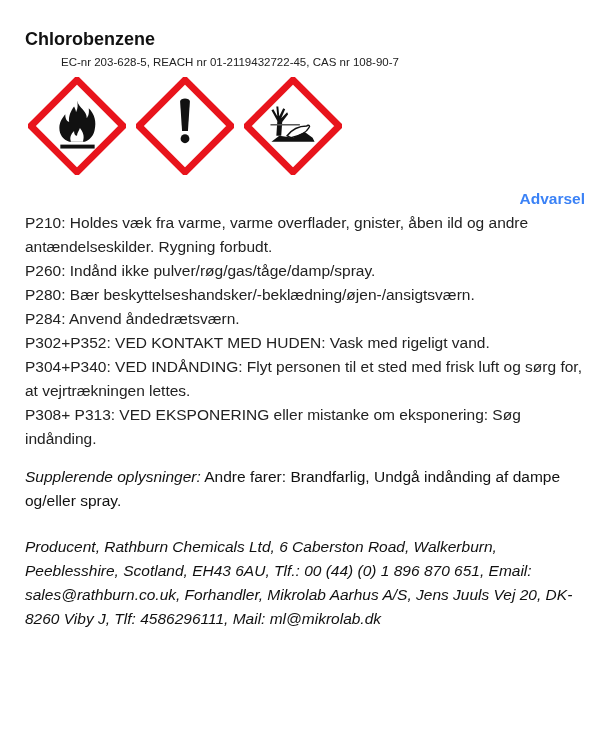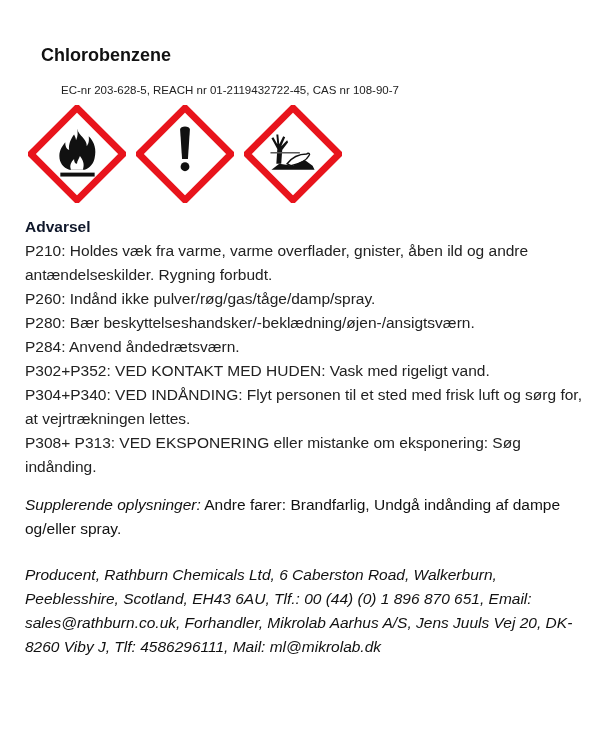--- a/index.html
+++ b/index.html
@@ -1,24 +1,24 @@
 <!DOCTYPE html>
 <html><head>
 <meta charset="utf-8">
 <style>
   html, body { margin:0; padding:0; background:#ffffff; }
   body { width:600px; height:739px; position:relative; overflow:hidden; color:#1a1a1a; }
   .wrap { position:absolute; left:25px; top:28px; width:560px; }
-  .title { font-family:"Liberation Sans", sans-serif; font-weight:bold; font-size:18px; line-height:22px; color:#111; margin:16px; }
+  .title { font-family:"Liberation Sans", sans-serif; font-weight:bold; font-size:18px; line-height:22px; color:#111; margin:0; }
   .subtitle { font-family:"Liberation Sans", sans-serif; font-size:11.5px; line-height:16px; color:#222; margin-top:4px;padding-left:36px; }
   .pictos { display:flex; gap:10px; margin-top:7px; margin-left:3px; height:100px; }
   .picto { width:98px; height:98px; position:relative; }
   .picto svg { width:98px; height:98px; display:block; }
   .section { margin-top:10px; font-family:"Liberation Sans", sans-serif; font-size:15.5px; line-height:24px; color:#222; }
-  .signal { font-weight:bold; color:#0f172a; }
+  .signal { font-weight:bold; color:#3b82f6;text-align:right; }
   .line { display:block; }
   .supp { margin-top:14px; font-family:"Liberation Sans", sans-serif; font-size:15.5px; line-height:24px; color:#111; }
   .supp em { font-style:italic;text-align:right; }
   .producer { margin-top:22px; font-family:"Liberation Sans", sans-serif; font-style:italic; font-size:15.5px; line-height:24px; color:#111; }
 </style>
 </head>
 <body>
 
 <div class="wrap">
   <h1 class="title">Chlorobenzene</h1>

